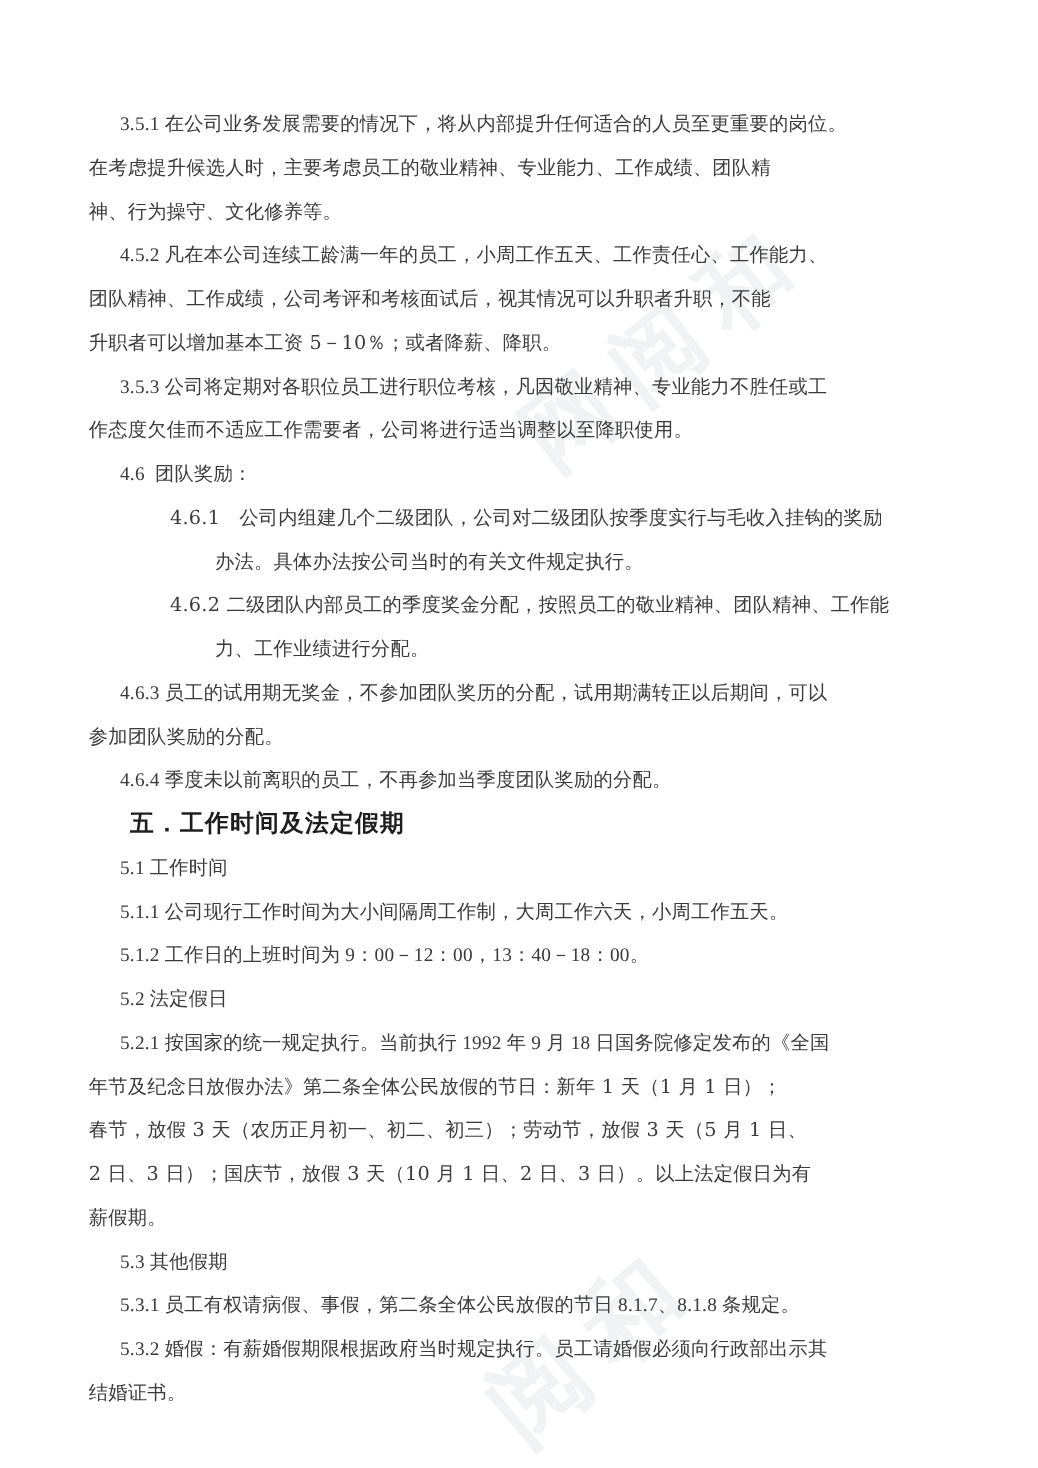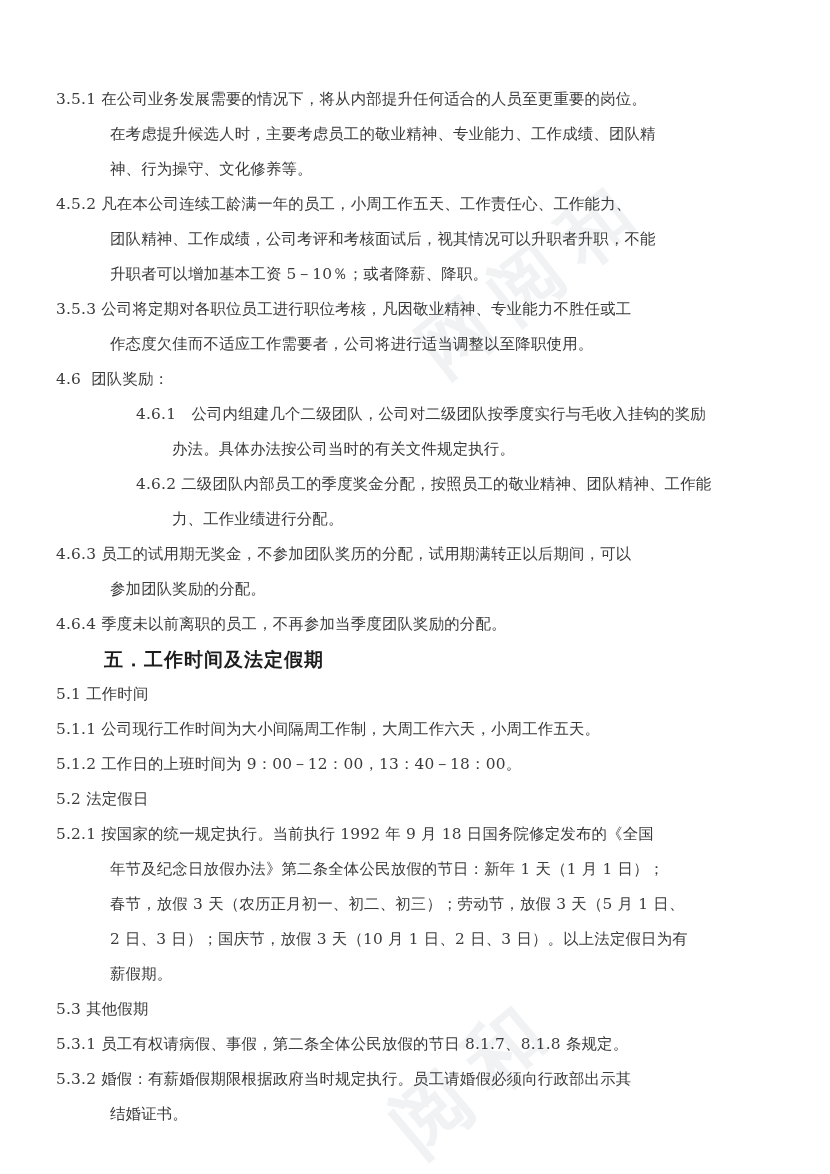--- a/index.html
+++ b/index.html
@@ -67,23 +67,23 @@
     font-size: 15.4px;
     line-height: 35px;
     height: 35px;
     white-space: pre;
     letter-spacing: 0.2px;
     font-family: "DejaVu Serif", "Liberation Serif", serif;
   }
 
   
   .i-head    { padding-left: 104px; }   
-  .i-num     { padding-left: 56px; }   
+  .i-num     { padding-left: 96px; font-family: Liberation Serif, serif; }   
   .i-num2    { padding-left: 136px; }   
-  .i-cont    { padding-left: 110px; }   
+  .i-cont    { padding-left: 71px; }   
   .i-cont2   { padding-left: 172px; }   
 
   .bold {
     font-weight: 700;
     color: #1d1d1d;
     font-size: 19px;
     letter-spacing: 1px;
   }
 </style>
 </head>

